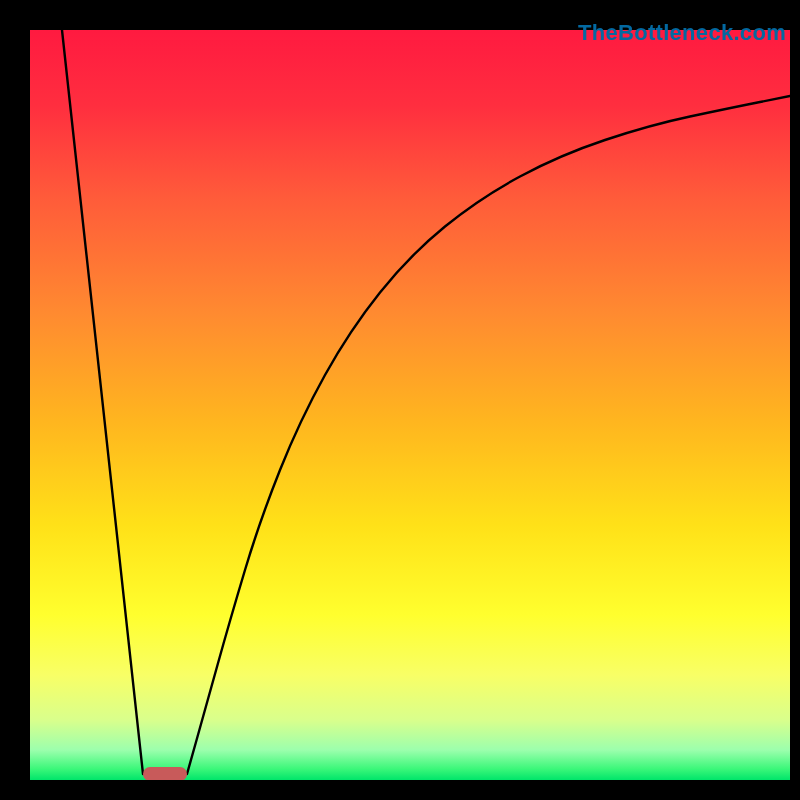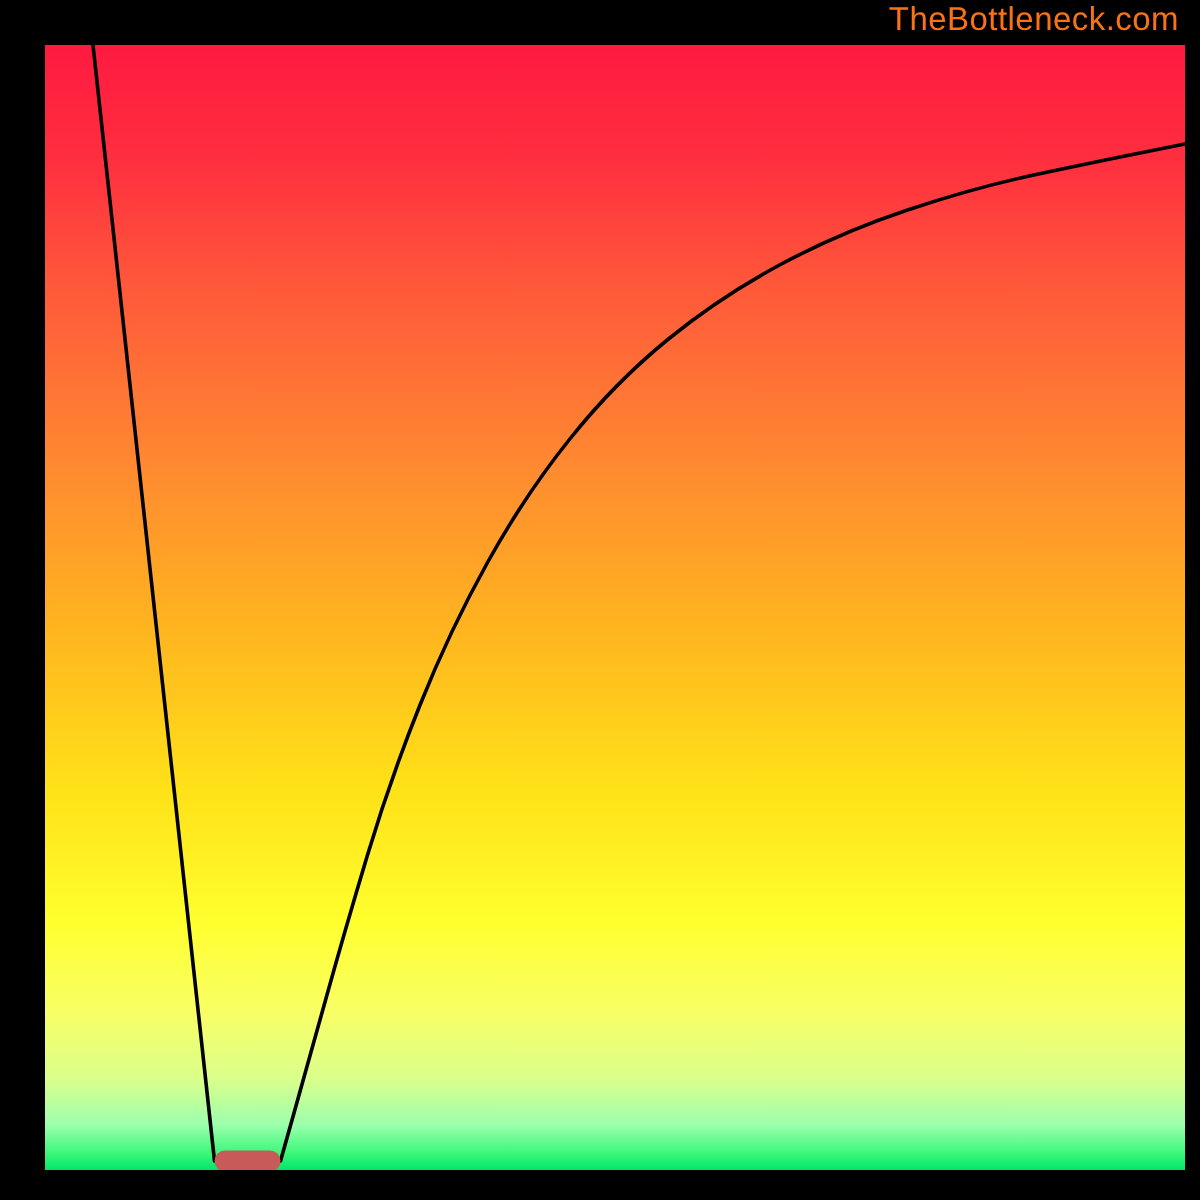--- a/index.html
+++ b/index.html
@@ -30,25 +30,25 @@
     inset: 0;
   }
   svg.curve {
     position: absolute;
     inset: 0;
     width: 100%;
     height: 100%;
   }
   .watermark {
     position: absolute;
-    top: 0;
+    top: 20px;
     right: 14px;
-    color: #f97316;
+    color: #0369a1;
     font-size: 22px;
-    font-weight: 400;
+    font-weight: 700;
     letter-spacing: 0.3px;
   }
   .marker {
     position: absolute;
     border-radius: 10px;
   }
 </style>
 </head>
 <body>
 

